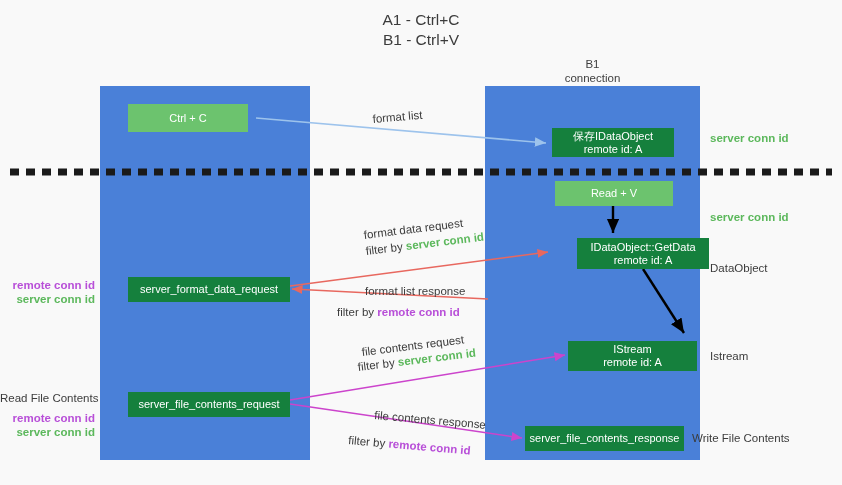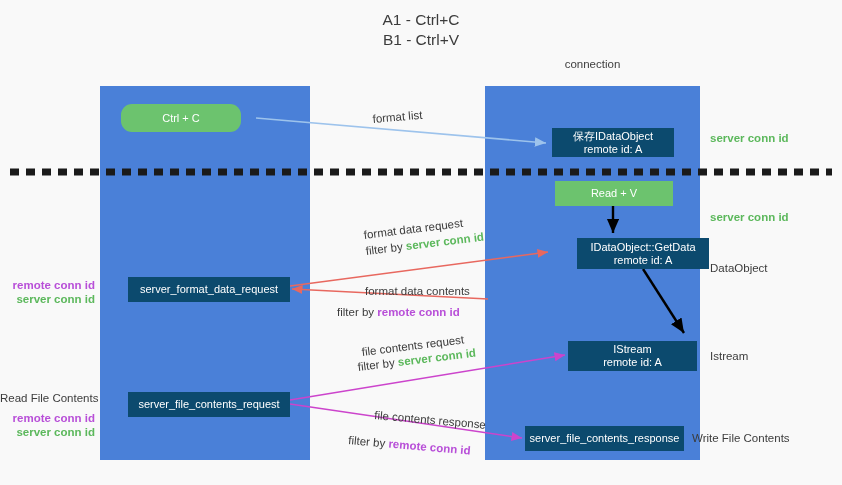--- a/index.html
+++ b/index.html
@@ -28,21 +28,21 @@
   }
   #head-a1{left:100px;top:57px;margin-top:36px;}
   #head-b1{left:485px;top:57px;width:215px;}
 
   .box{
     position:absolute;box-sizing:border-box;
     display:flex;align-items:center;justify-content:center;
     text-align:center;color:#fff;font-size:11px;line-height:13px;
   }
   .green{background:#6cc36e;}
-  .orange{background:#0c4a6e;}
+  .orange{background:#15803d;}
 
   .lbl{position:absolute;font-size:11.5px;color:#3c3c3c;line-height:15px;white-space:nowrap;}
   .lbl.green-t{color:#5cb85c;font-weight:bold;}
   .lbl.purple-t{color:#b84fd8;font-weight:bold;}
   .lbl.right{text-align:right;}
 
   .rot{transform-origin:left top;}
 
   .g{color:#5cb85c;font-weight:bold;}
   .p{color:#b84fd8;font-weight:bold;}
@@ -55,20 +55,21 @@
   <div class="title">
     <div>A1 - Ctrl+C</div>
     <div>B1 - Ctrl+V</div>
   </div>
 
   <div class="colhead" id="head-a1">
     <div>A1</div>
     <div>remote</div>
   </div>
   <div class="colhead" id="head-b1">
+    <div>B1</div>
     <div>connection</div>
   </div>
 
   <div class="col" id="col-a1"></div>
   <div class="col" id="col-b1"></div>
 
   <svg class="layer">
     <defs>
       <marker id="ah-blue" markerWidth="8" markerHeight="8" refX="7" refY="3" orient="auto">
         <path d="M0,0 L7,3 L0,6 z" fill="#9dc3ec"></path>
@@ -94,21 +95,21 @@
 
     <line x1="488" y1="299" x2="292" y2="289" stroke="#e8685f" stroke-width="1.5" marker-end="url(#ah-red)"></line>
 
     <line x1="290" y1="400" x2="565" y2="355" stroke="#cc44cc" stroke-width="1.5" marker-end="url(#ah-mag)"></line>
 
     <line x1="290" y1="404" x2="522" y2="438" stroke="#cc44cc" stroke-width="1.5" marker-end="url(#ah-mag)"></line>
 
     <line x1="10" y1="172" x2="832" y2="172" stroke="#1a1a1a" stroke-width="7" stroke-dasharray="9 7"></line>
   </svg>
 
-  <div class="box green" style="left:121px;top:104px;width:120px;height:28px;border-radius:11px;">
+  <div class="box green" style="left:128px;top:104px;width:120px;height:28px;">
     <span>Ctrl + C</span>
   </div>
 
   <div class="box orange" style="left:128px;top:392px;width:162px;height:25px;">
     <span>server_file_contents_request</span>
   </div>
 
   <div class="box orange" style="left:128px;top:277px;width:162px;height:25px;">
     <span>server_format_data_request</span>
   </div>
@@ -137,21 +138,21 @@
     <span>server_file_contents_response</span>
   </div>
 
   <div class="lbl rot" style="left:372px;top:112px;transform:rotate(-5deg);">format list</div>
 
   <div class="lbl rot" style="left:363px;top:228px;transform:rotate(-7deg);">format data request</div>
   <div class="lbl rot" style="left:365px;top:244px;transform:rotate(-7deg);">
     <span>filter by </span><span class="g">server conn id</span>
   </div>
 
-  <div class="lbl" style="left:365px;top:284px;">format data contents</div>
+  <div class="lbl" style="left:365px;top:284px;">format list response</div>
   <div class="lbl" style="left:337px;top:305px;">
     <span>filter by </span><span class="p">remote conn id</span>
   </div>
 
   <div class="lbl rot" style="left:361px;top:345px;transform:rotate(-7deg);">file contents request</div>
   <div class="lbl rot" style="left:357px;top:360px;transform:rotate(-7deg);">
     <span>filter by </span><span class="g">server conn id</span>
   </div>
 
   <div class="lbl rot" style="left:375px;top:408px;transform:rotate(5deg);">file contents response</div>

